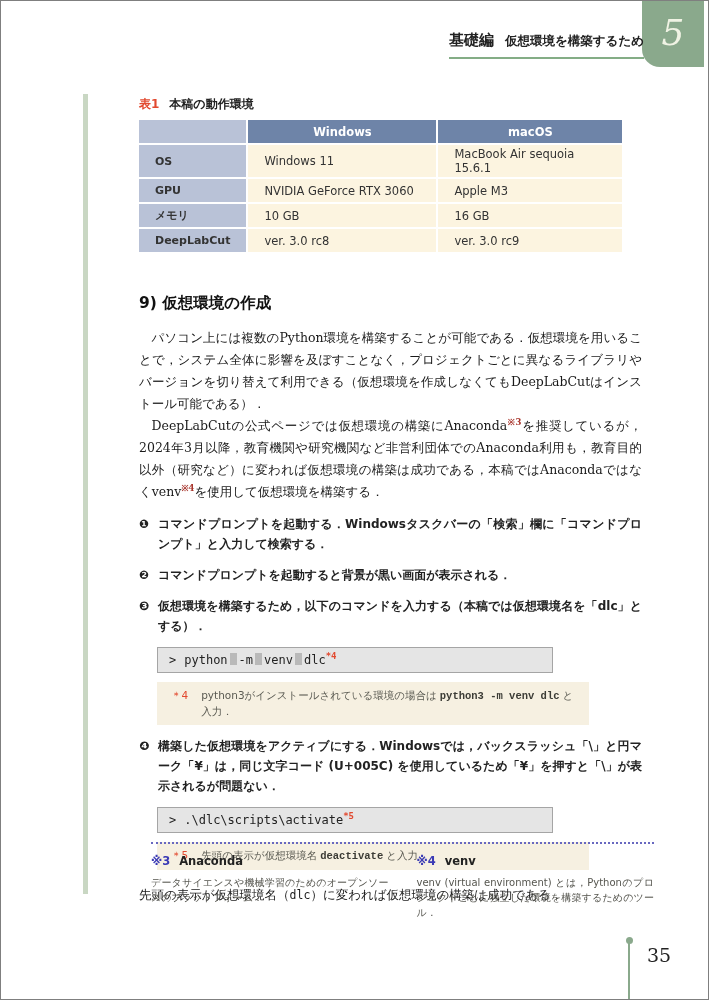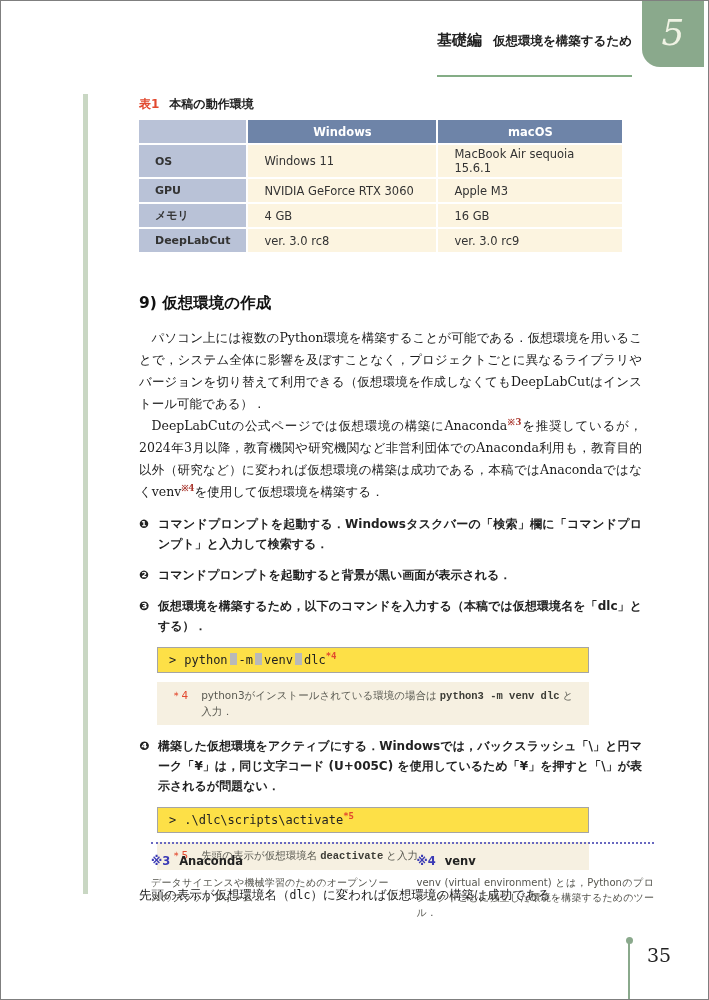--- a/index.html
+++ b/index.html
@@ -8,22 +8,22 @@
     border:1px solid #7f7f7f; box-sizing:border-box; overflow:hidden;
     font-family:"DejaVu Sans", sans-serif; color:#1a1a1a;
   }
   
   .left-rule{position:absolute; left:82px; top:93px; width:5px; height:800px; background:#c9d7c3;}
   
   .chapter-box{position:absolute; top:0; right:4px; width:62px; height:66px; background:#8aa98c;
     border-radius:0 0 0 18px; display:flex; align-items:center; justify-content:center;}
   .chapter-num{font-family:"DejaVu Serif", serif; font-style:italic; font-size:36px; color:#f0f3e4; padding-bottom:4px;}
   
-  .page-header{position:absolute; top:30px; right:76px; border-bottom:2px solid #84ad86;
-    padding-bottom:25px; display:flex; align-items:baseline; gap:11px; white-space:nowrap;}
+  .page-header{position:absolute; top:30px; right:64px; border-bottom:2px solid #84ad86;
+    padding-bottom:7px; display:flex; align-items:baseline; gap:11px; white-space:nowrap;}
   .header-main{font-weight:bold; font-size:15px; color:#222;}
   .header-sub{font-weight:bold; font-size:12.5px; color:#222;}
 
   .content{position:absolute; left:138px; top:95px; width:503px;}
 
   .table-caption{font-size:12px; font-weight:bold; color:#222; margin:0 0 5px 0;}
   .caption-label{color:#e2492f; margin-right:10px;}
   table.env{border-collapse:separate; border-spacing:2px; margin-left:-2px;}
   table.env th, table.env td{padding:2px 16px; height:19px; vertical-align:middle;}
   .h-corner{background:#b9c2d7; width:70px;}
@@ -37,21 +37,21 @@
   .para{font-family:"DejaVu Serif", serif; font-size:12.5px; line-height:22px;
     text-align:justify; text-indent:1em; margin:0; color:#1a1a1a;}
   .para.first{margin-top:9px;}
   sup.ref{color:#a8352c; font-size:8.5px; font-weight:bold; line-height:0;}
 
   .step{display:flex; font-size:12px; font-weight:bold; line-height:20px; color:#222;
     margin-top:11px; text-align:justify;}
   .step-marker{flex:0 0 19px;}
   .step-body{flex:1;}
 
-  .code-box{margin:11px 0 0 18px; width:432px; background:#fde047; border:1px solid #a5a5a5;
+  .code-box{margin:11px 0 0 18px; width:396px; background:#e5e5e5; border:1px solid #a5a5a5;
     padding:5px 11px; font-family:"DejaVu Sans Mono", monospace; font-size:12px; color:#222;
     box-sizing:border-box; white-space:nowrap;}
   .code-prompt{margin-right:8px;}
   .sp{display:inline-block; width:7px; height:12px; background:#b9b9b9; vertical-align:-1px; margin:0 2px;}
   sup.code-ref{color:#e2492f; font-size:9px; font-weight:bold; line-height:0;}
 
   .note-box{margin:9px 0 0 18px; width:432px; background:#f6f0e1; padding:6px 14px;
     font-size:10.5px; line-height:15px; color:#5a5a52; box-sizing:border-box; display:flex; gap:13px;}
   .note-marker{color:#e2492f; flex:0 0 auto;}
   .note-code{font-family:Liberation Mono, monospace; font-weight:bold; color:#3c3c36; margin:0 3px;}
@@ -106,21 +106,21 @@
           <td class="r-cell">Windows 11</td>
           <td class="r-cell">MacBook Air sequoia 15.6.1</td>
         </tr>
         <tr>
           <td class="r-head">GPU</td>
           <td class="r-cell">NVIDIA GeForce RTX 3060</td>
           <td class="r-cell">Apple M3</td>
         </tr>
         <tr>
           <td class="r-head">メモリ</td>
-          <td class="r-cell">4 GB</td>
+          <td class="r-cell">10 GB</td>
           <td class="r-cell">16 GB</td>
         </tr>
         <tr>
           <td class="r-head">DeepLabCut</td>
           <td class="r-cell">ver. 3.0 rc8</td>
           <td class="r-cell">ver. 3.0 rc9</td>
         </tr>
       </tbody>
     </table>
 

